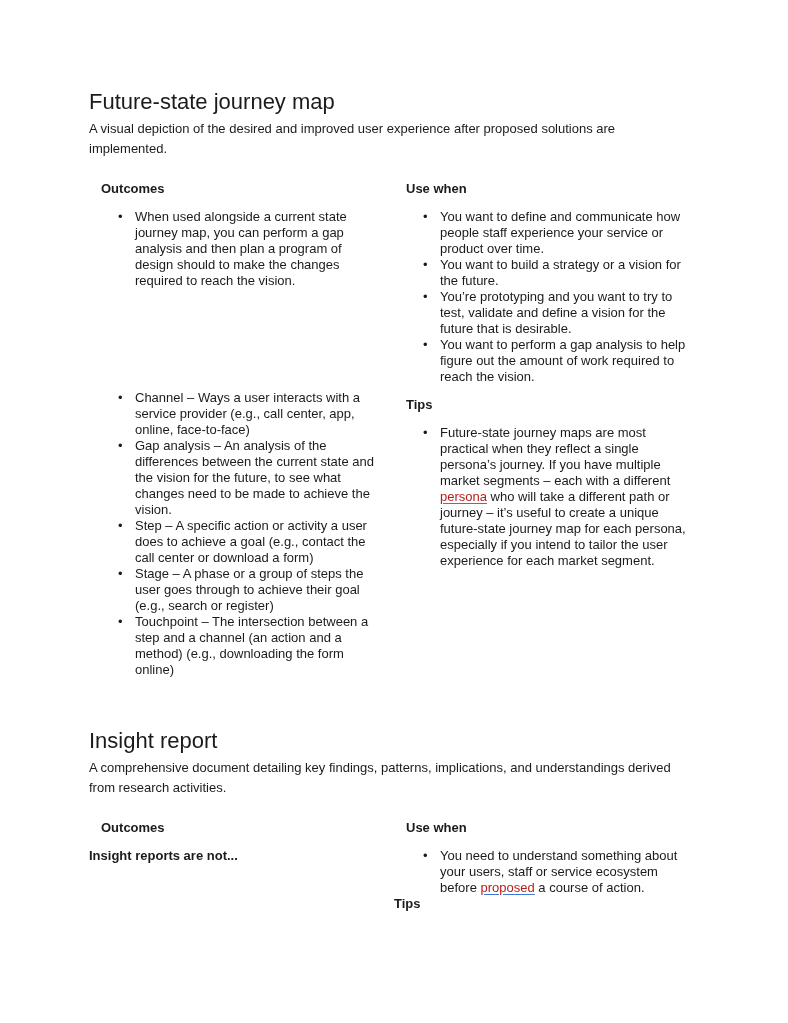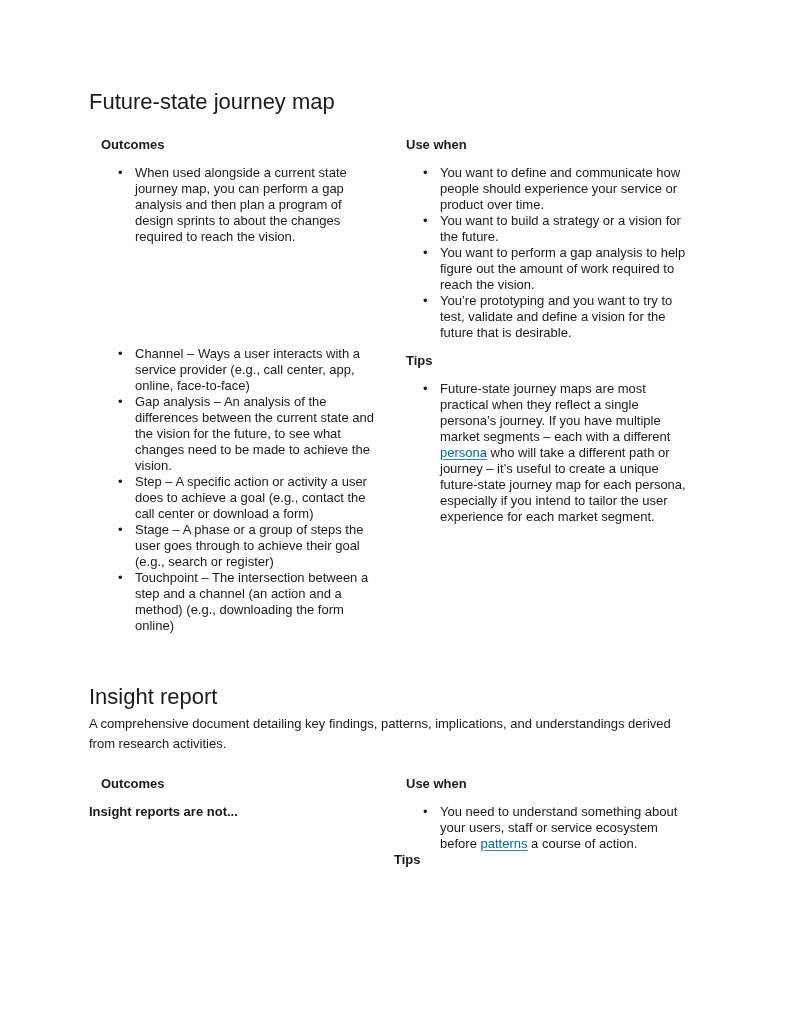--- a/index.html
+++ b/index.html
@@ -48,56 +48,57 @@
     line-height: 16px;
   }
   ul.bullets li { position: relative; }
   ul.bullets li::before {
     content: "\2022";
     position: absolute;
     left: -17px;
     top: 0;
   }
   .inline-link {
-    color: #0369a1;
+    color: #b91c1c;
     text-decoration: underline;
     text-decoration-color: #3c78d8;
     text-underline-offset: 2px;
     cursor: pointer;
   }
   .footer-heading {
     font-size: 13px;
     line-height: 16px;
     font-weight: 700;
     margin: 0;
   }
 </style>
 </head>
 <body>
 
 <div class="page">
 
   <h1 class="doc-title">Future-state journey map</h1>
+  <p class="doc-desc">A visual depiction of the desired and improved user experience after proposed solutions are implemented.</p>
 
   <div class="cols">
 
     <div class="cell">
       <h3 class="col-heading">Outcomes</h3>
       <ul class="bullets">
-        <li>When used alongside a current state journey map, you can perform a gap analysis and then plan a program of design sprints to about the changes required to reach the vision.</li>
+        <li>When used alongside a current state journey map, you can perform a gap analysis and then plan a program of design should to make the changes required to reach the vision.</li>
       </ul>
     </div>
 
     <div class="cell">
       <h3 class="col-heading">Use when</h3>
       <ul class="bullets">
-        <li>You want to define and communicate how people should experience your service or product over time.</li>
+        <li>You want to define and communicate how people staff experience your service or product over time.</li>
         <li>You want to build a strategy or a vision for the future.</li>
+        <li>You’re prototyping and you want to try to test, validate and define a vision for the future that is desirable.</li>
         <li>You want to perform a gap analysis to help figure out the amount of work required to reach the vision.</li>
-        <li>You’re prototyping and you want to try to test, validate and define a vision for the future that is desirable.</li>
       </ul>
     </div>
 
     <div class="cell">
       <ul class="bullets">
         <li>Channel – Ways a user interacts with a service provider (e.g., call center, app, online, face-to-face)</li>
         <li>Gap analysis – An analysis of the differences between the current state and the vision for the future, to see what changes need to be made to achieve the vision.</li>
         <li>Step – A specific action or activity a user does to achieve a goal (e.g., contact the call center or download a form)</li>
         <li>Stage – A phase or a group of steps the user goes through to achieve their goal (e.g., search or register)</li>
         <li>Touchpoint – The intersection between a step and a channel (an action and a method) (e.g., downloading the form online)</li>
@@ -119,20 +120,20 @@
   <div class="cols">
 
     <div class="cell">
       <h3 class="col-heading">Outcomes</h3>
       <h3 class="footer-heading">Insight reports are not...</h3>
     </div>
 
     <div class="cell">
       <h3 class="col-heading">Use when</h3>
       <ul class="bullets">
-        <li><span>You need to understand something about your users, staff or service ecosystem before </span><span class="inline-link">patterns</span><span> a course of action.</span></li>
+        <li><span>You need to understand something about your users, staff or service ecosystem before </span><span class="inline-link">proposed</span><span> a course of action.</span></li>
       </ul>
       <h3 class="footer-heading">Tips</h3>
     </div>
 
   </div>
 
 </div>
 
 </body></html>

